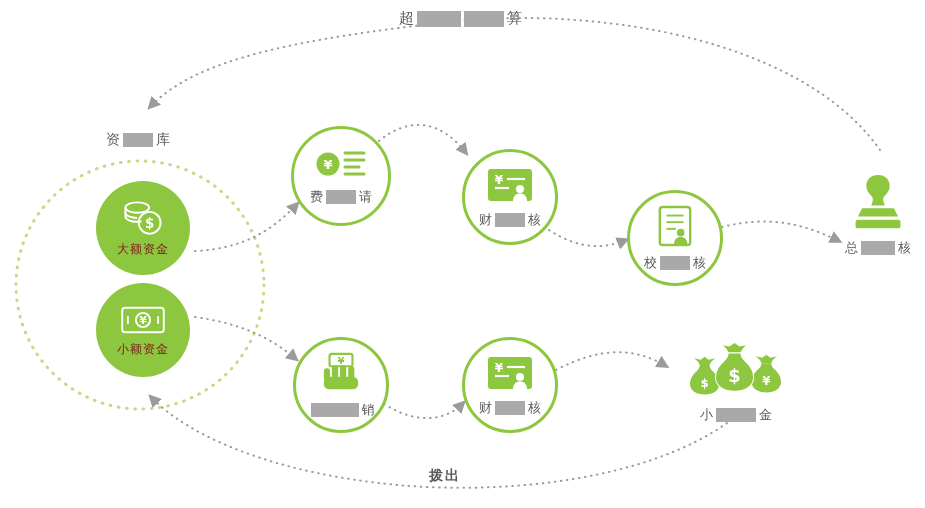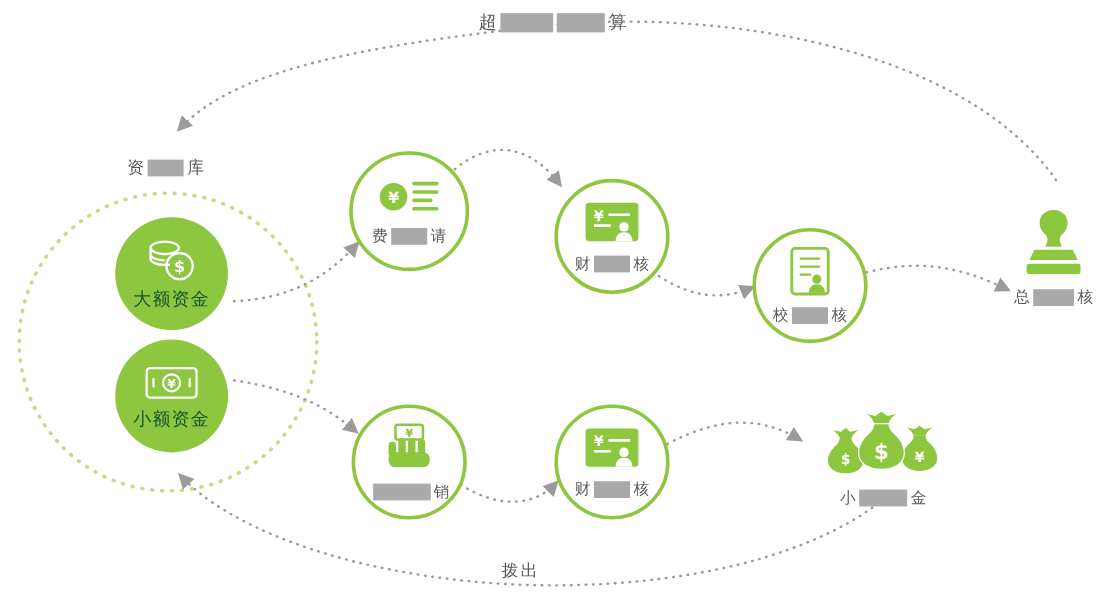--- a/index.html
+++ b/index.html
@@ -20,21 +20,21 @@
 
   .label-row{display:flex;align-items:center;gap:3px;color:var(--text);font-size:13px;white-space:nowrap;}
   .banner-top{font-size:15px;}
   .banner-bottom{font-size:14px;letter-spacing:2px;color:var(--text);}
   .redact{display:inline-block;height:14px;background:var(--redact);}
   .redact.h16{height:16px;}
   .w30{width:30px;} .w34{width:34px;} .w40{width:40px;} .w44{width:44px;} .w48{width:48px;}
 
   .fund-circle{position:absolute;border-radius:50%;background:var(--green);
     display:flex;flex-direction:column;align-items:center;justify-content:center;gap:4px;}
-  .fund-label{color:#14532d;font-size:15px;letter-spacing:1px;}
+  .fund-label{color:#7f1d1d;font-size:12px;letter-spacing:1px;}
 
   .node-circle{position:absolute;border:3px solid var(--green);border-radius:50%;background:#fff;
     display:flex;flex-direction:column;align-items:center;justify-content:center;gap:7px;}
 
   .plain-node{position:absolute;display:flex;flex-direction:column;align-items:center;gap:5px;}
 
   
   .gf{fill:var(--green);}
   .gs{stroke:var(--green);fill:none;}
   .ws{stroke:#fff;fill:none;}
@@ -221,15 +221,15 @@
         <text class="wt" x="15" y="32" font-size="14">$</text>
       </g>
     </svg>
     <div class="label-row">
       <span>小</span>
       <span class="redact w40"></span>
       <span>金</span>
     </div>
   </div>
 
-  <div class="abs banner-bottom" style="left:418px;top:467px;">拨出</div>
+  <div class="abs banner-bottom" style="left:429px;top:467px;font-weight:bold;">拨出</div>
 
 </div>
 
 </body></html>

